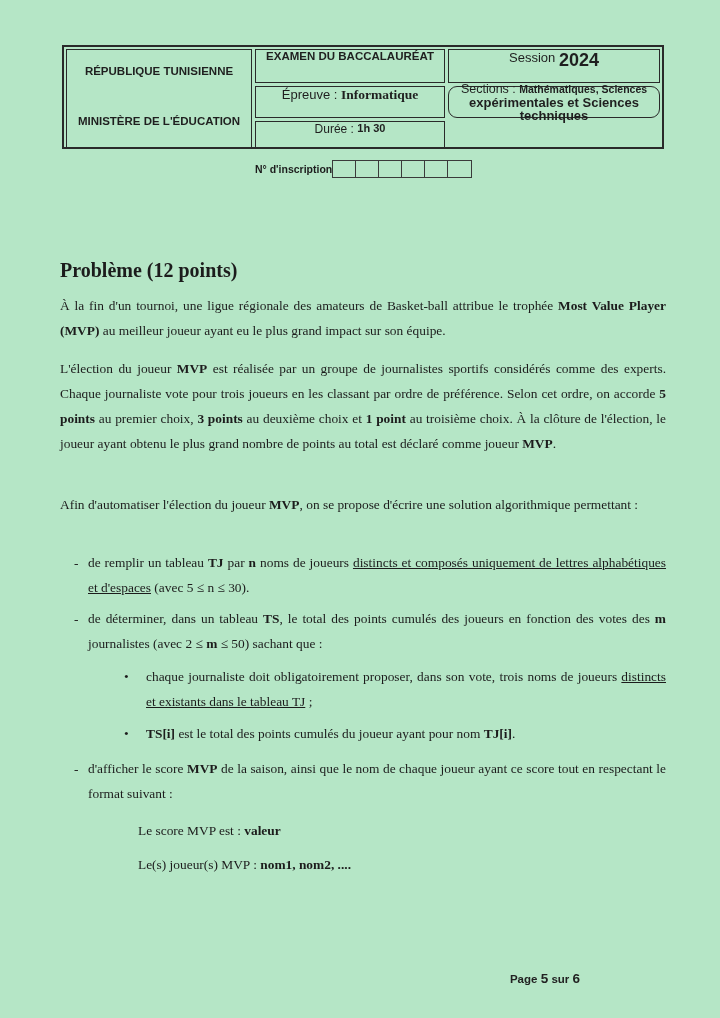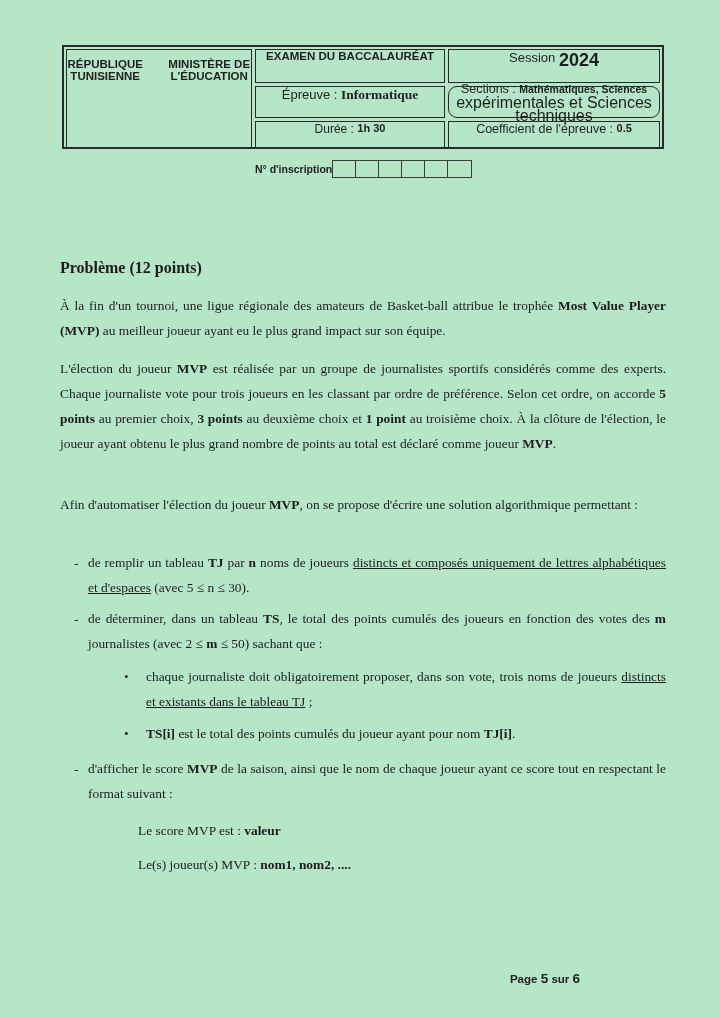--- a/index.html
+++ b/index.html
@@ -26,44 +26,44 @@
   }
   .cell {
     border: 1.5px solid #2a2a2a;
     box-sizing: border-box;
     display: flex; justify-content: center;
     text-align: center;
     font-family: "Liberation Sans", sans-serif;
     color: #1f1f1f;
     font-size: 12px;
   }
-  .cell.left { grid-row: 1 / span 3; border-style: solid; flex-direction: row; justify-content: space-around; padding: 8px 0 14px; gap: 24px; }
+  .cell.left { grid-row: 1 / span 3; border-style: solid; flex-direction: column; justify-content: space-around; padding: 8px 0 14px; gap: 24px; }
   .left-l1, .left-l2 { font-weight: bold; font-size: 11.5px; }
   .b { font-weight: bold; }
   .serif-b { font-family: "Liberation Serif", serif; font-weight: bold; font-size: 13.5px; }
   .small-b { font-weight: bold; font-size: 10.5px; }
   .session { font-size: 13px; }
   .session .yr { font-weight: bold; font-size: 18px; }
   .sections { flex-direction: column; line-height: 13px; font-size: 12.5px; border-radius: 9px; }
-  .sections .l2 { font-weight: normal; font-size: 16px; }
+  .sections .l2 { font-weight: bold; font-size: 13px; }
 
   
   .reg {
     position: absolute; left: 255px; top: 160px;
     display: flex; align-items: center; gap: 0;
     font-family: "Liberation Sans", sans-serif; font-size: 10.5px; font-weight: bold;
   }
   .reg-boxes { display: flex; border: 1px solid #3a3a3a; height: 16px; }
   .reg-box { width: 23px; height: 16px; border-right: 1px solid #3a3a3a; box-sizing: border-box; }
   .reg-box:last-child { border-right: none; }
 
   
   .title {
     position: absolute; left: 60px; top: 259px;
-    font-weight: bold; font-size: 16px;
+    font-weight: bold; font-size: 20px;
   }
   .para {
     position: absolute; left: 60px; width: 606px;
     font-size: 13.4px; line-height: 25px;
     text-align: justify;
   }
   .dash {
     position: absolute; left: 74px; width: 592px;
     font-size: 13.4px; line-height: 25px; text-align: justify;
   }
@@ -104,23 +104,20 @@
       </div>
       <div class="cell" style="font-size:13px">
         <span>Épreuve :</span>&nbsp;<span class="serif-b">Informatique</span>
       </div>
       <div class="cell sections">
         <div><span>Sections :</span>&nbsp;<span class="small-b">Mathématiques, Sciences</span></div>
         <div class="l2">expérimentales et Sciences techniques</div>
       </div>
       <div class="cell">
         <span>Durée :</span>&nbsp;<span class="small-b" style="font-size:11px">1h 30</span>
-      </div>
-      <div class="cell" style="font-size:12.5px">
-        <span>Coefficient de l'épreuve :</span>&nbsp;<span class="small-b" style="font-size:11px">0.5</span>
       </div>
     </div>
   </div>
 
   <div class="reg">
     <span>N° d'inscription</span>
     <div class="reg-boxes">
       <div class="reg-box"></div>
       <div class="reg-box"></div>
       <div class="reg-box"></div>

